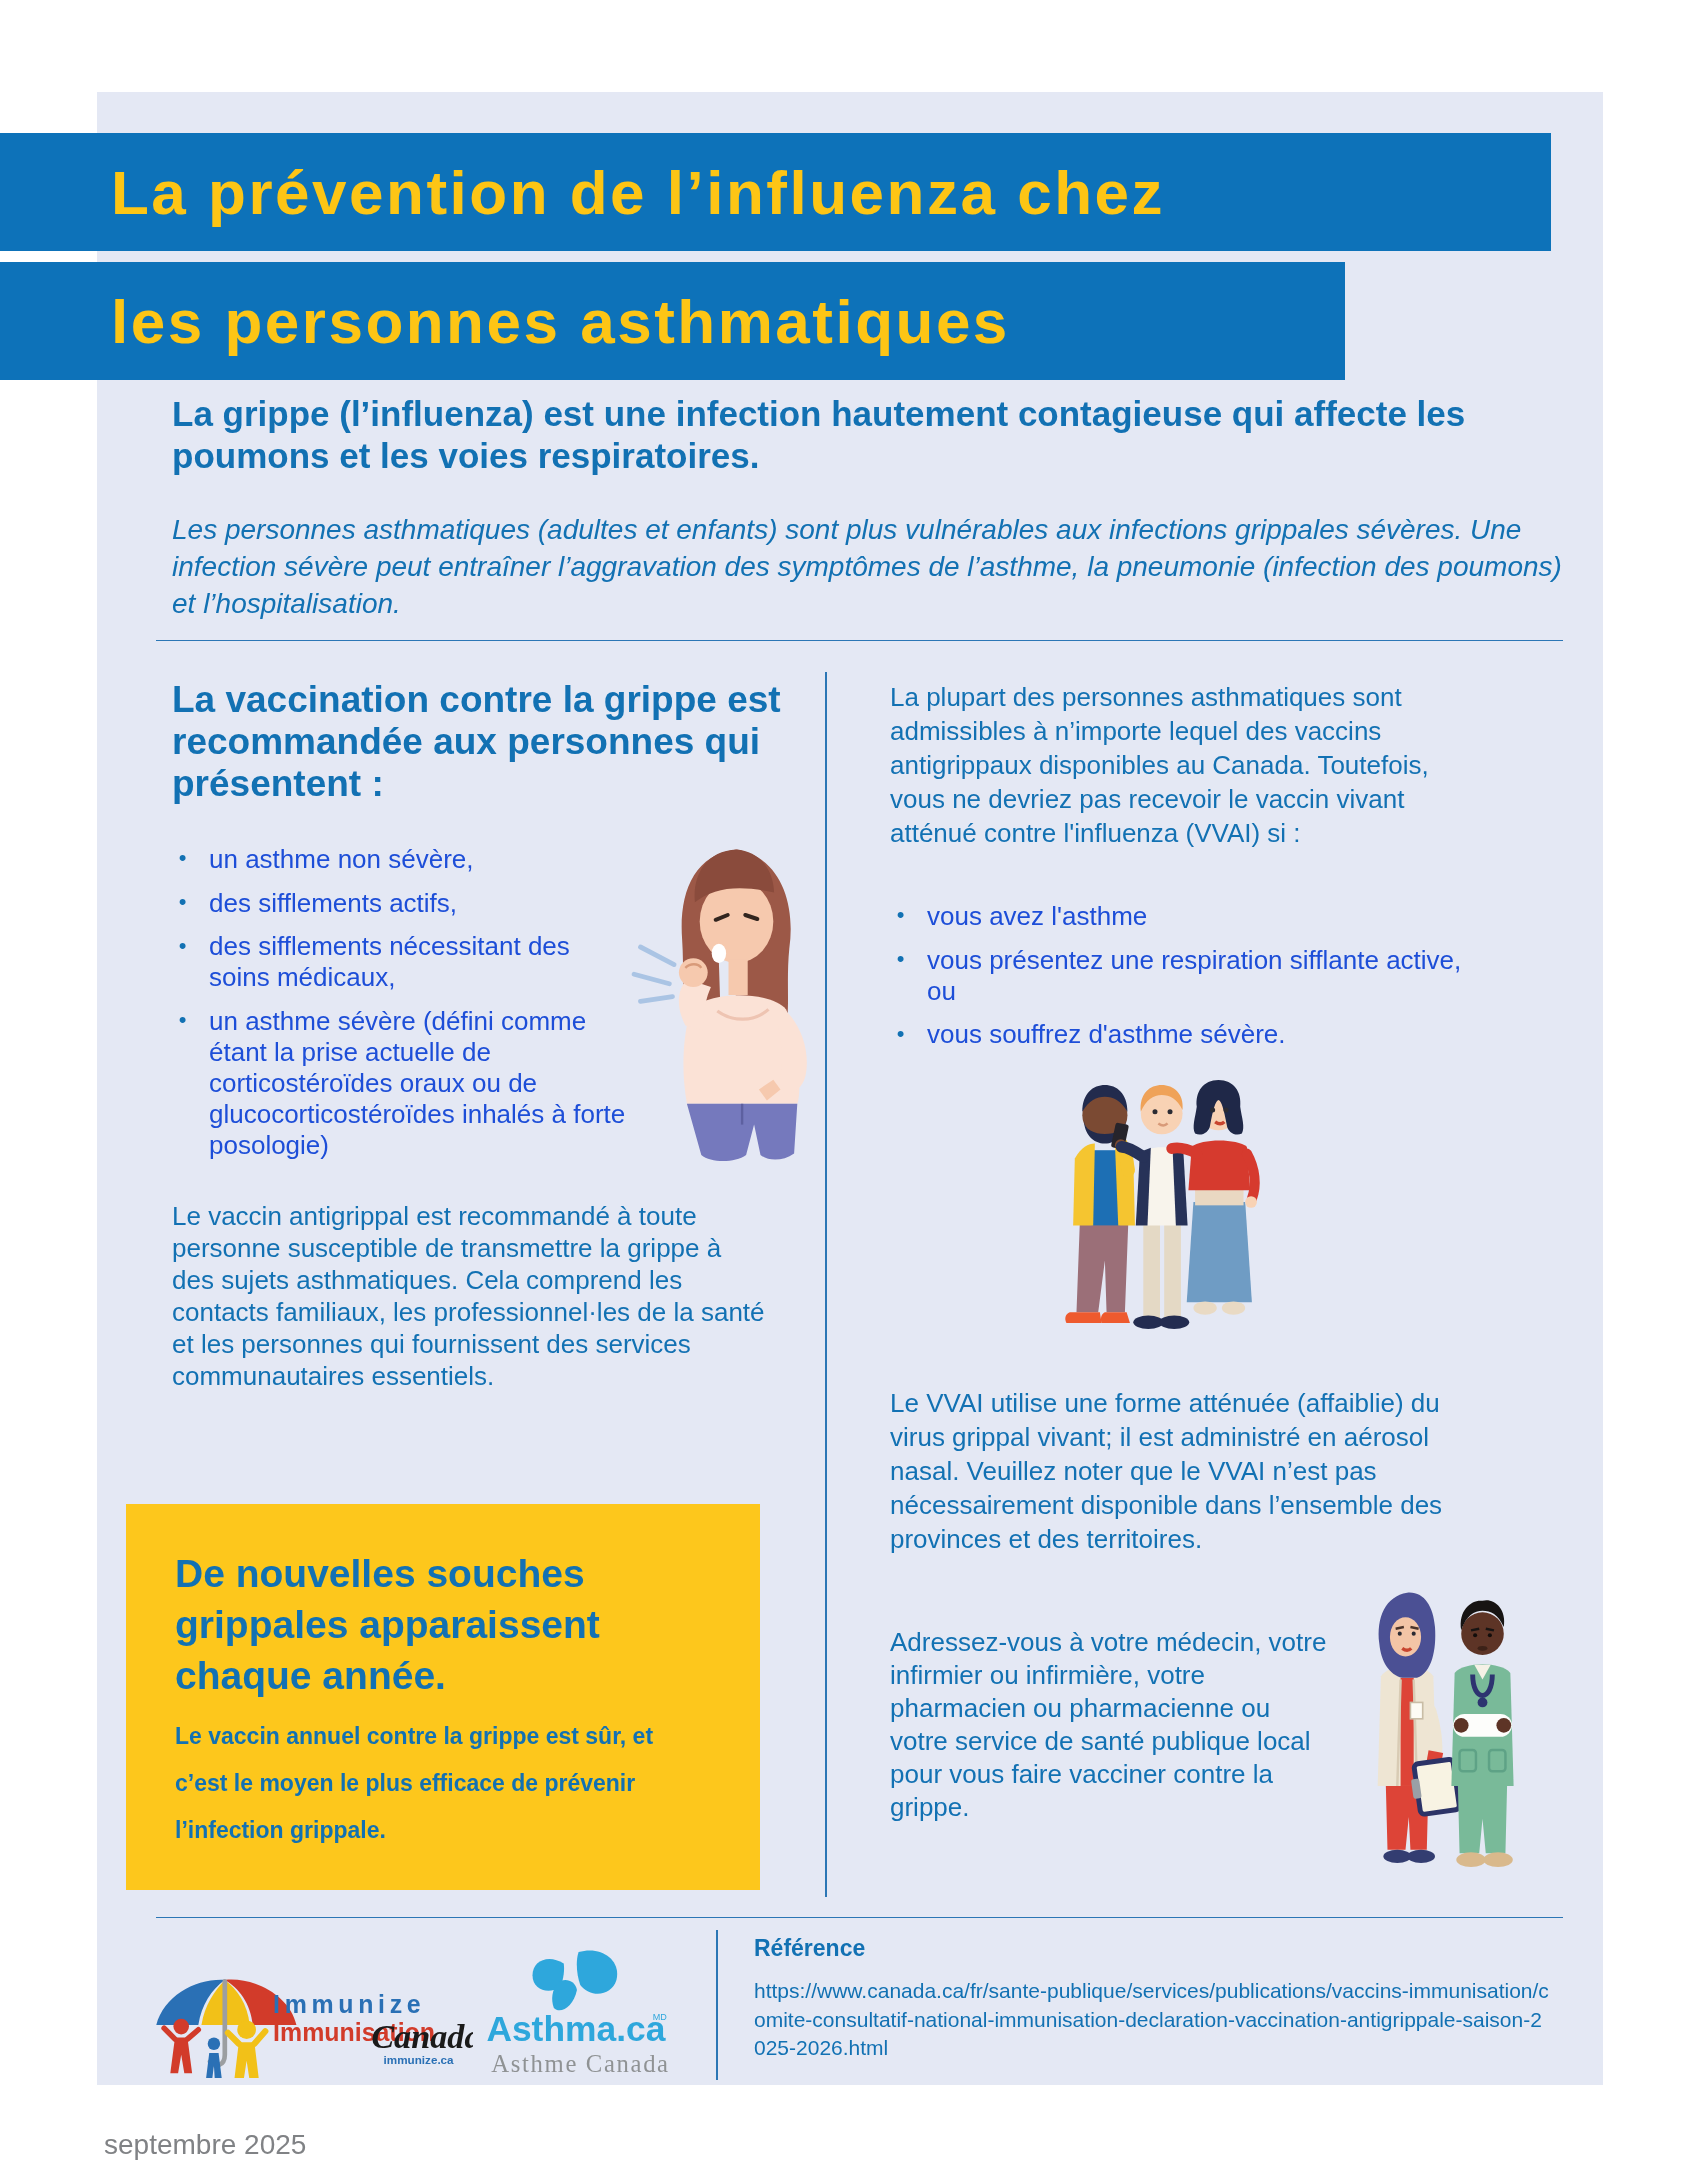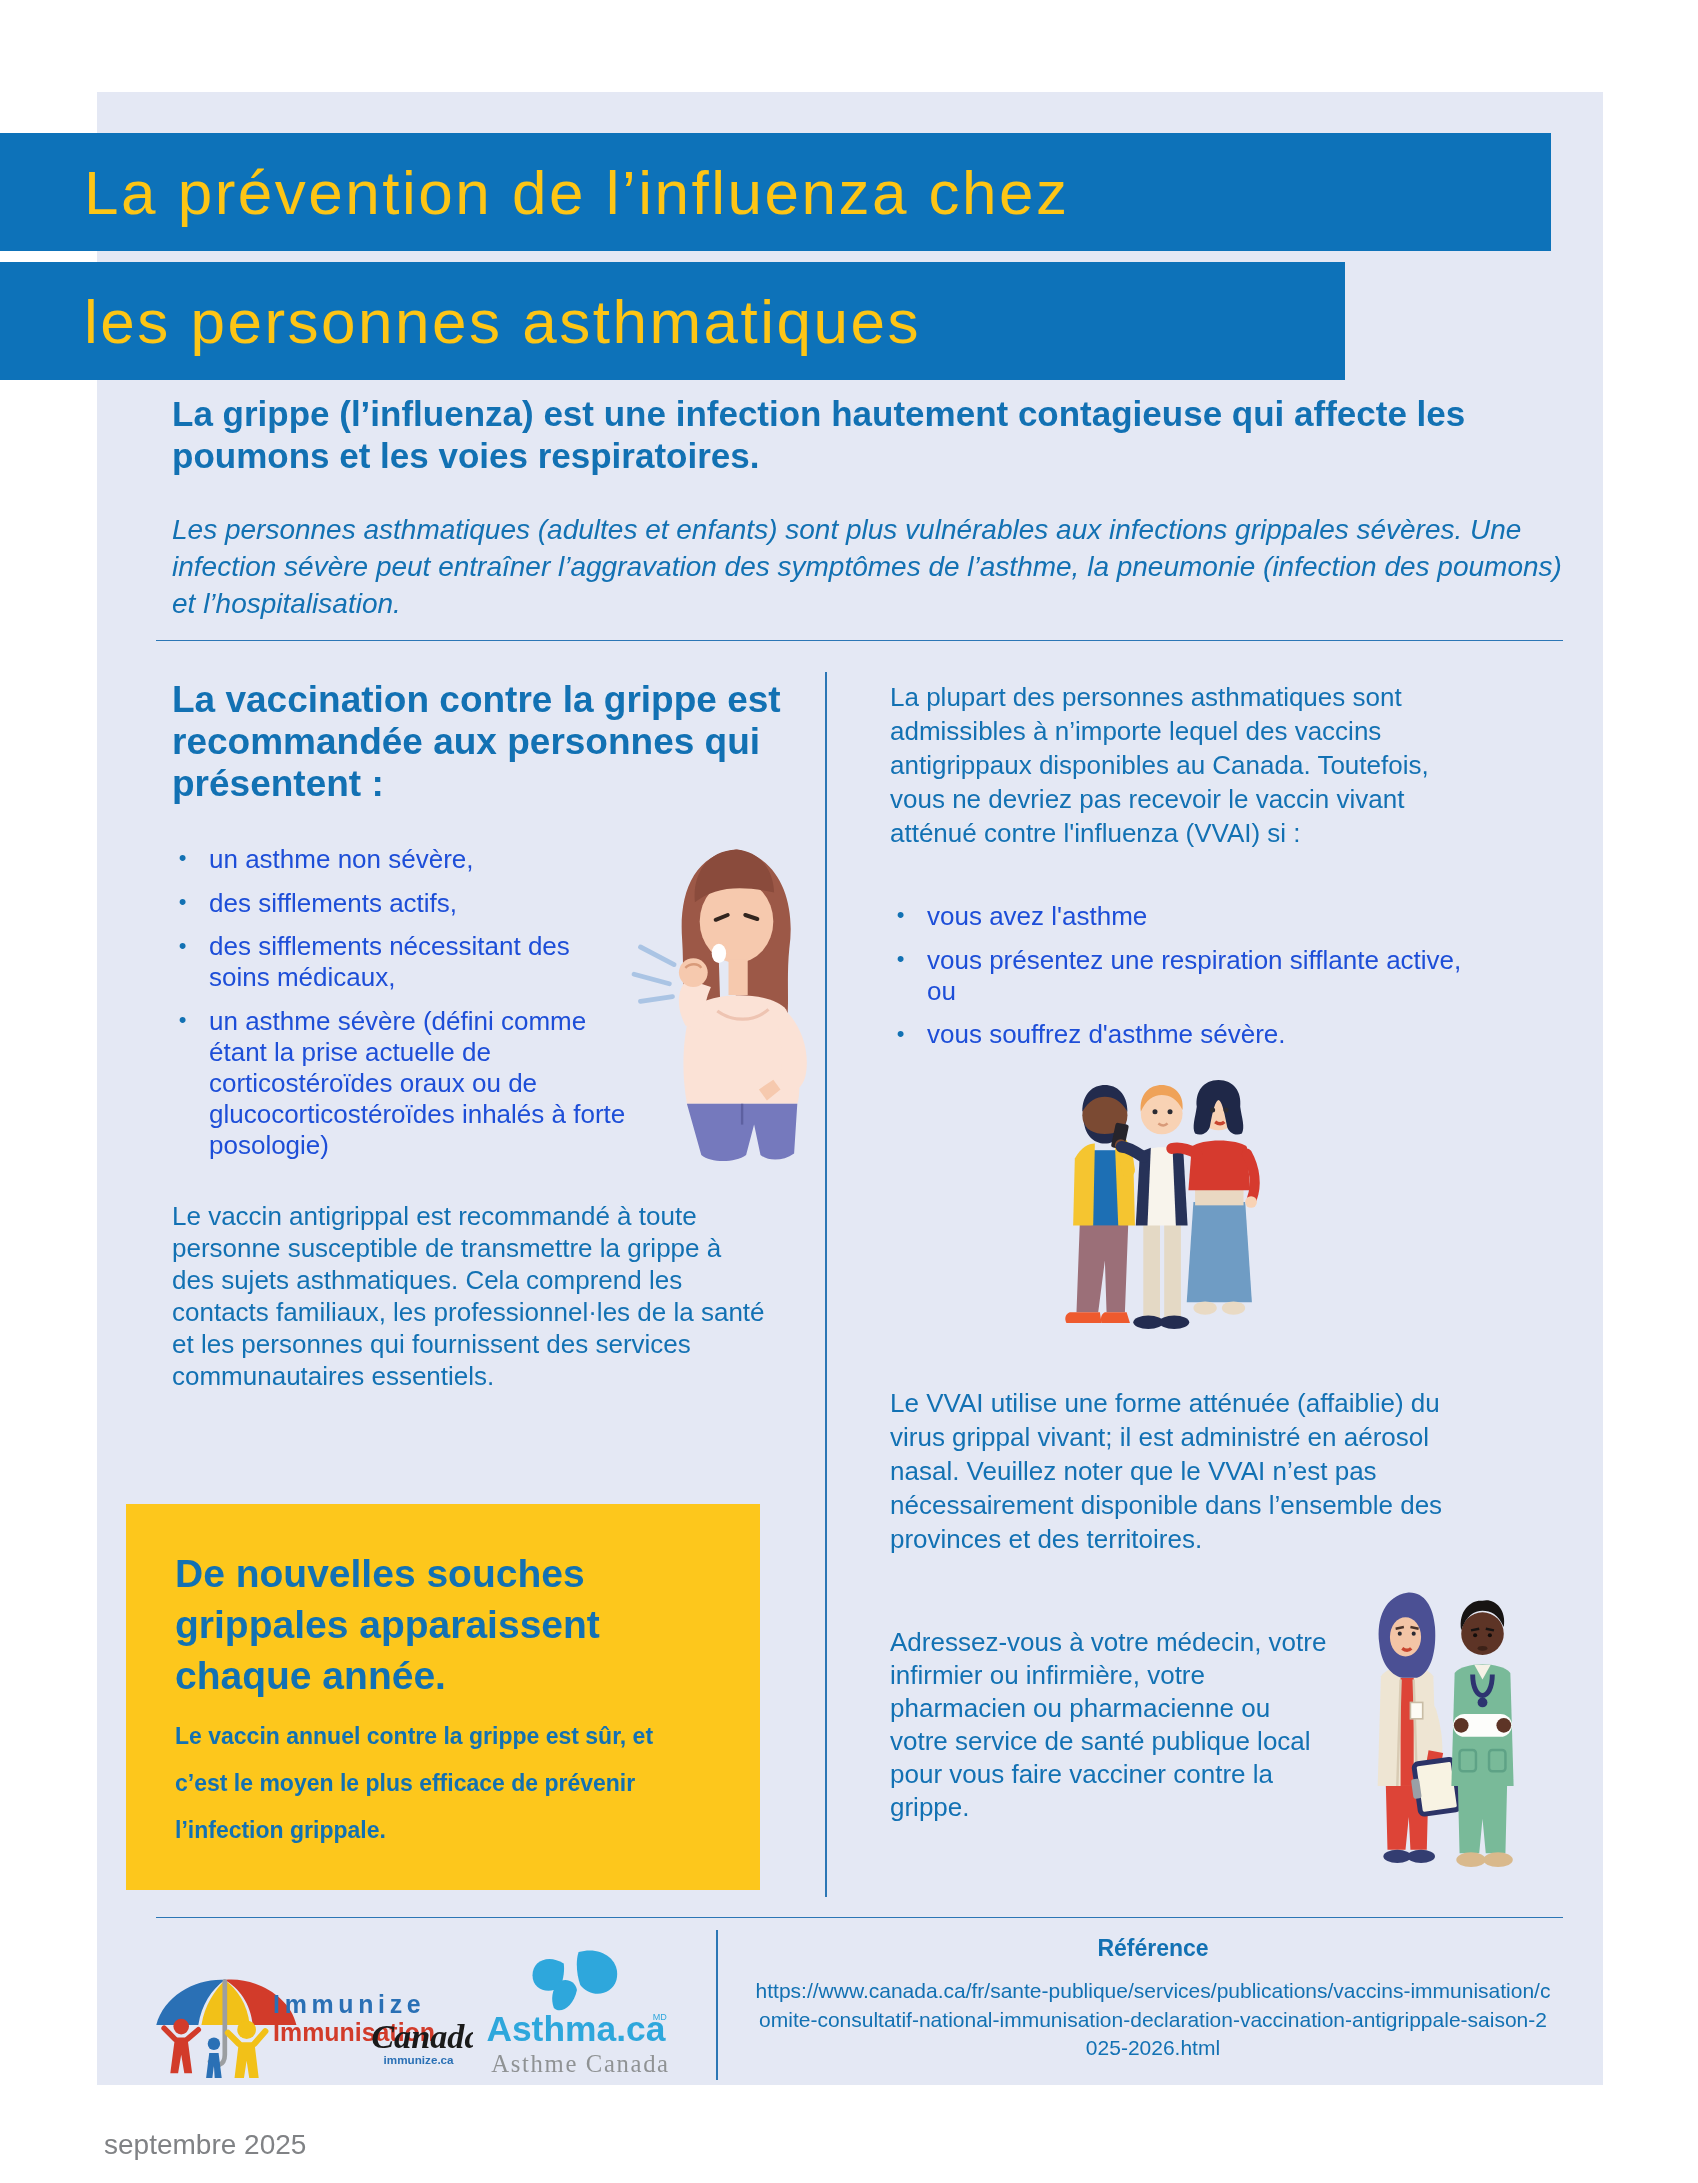--- a/index.html
+++ b/index.html
@@ -5,21 +5,21 @@
   html,body{margin:0;padding:0;background:#ffffff;}
   .page{
     position:relative;width:1699px;height:2183px;background:#ffffff;overflow:hidden;
     font-family:"Liberation Sans", sans-serif;
   }
   .panel{position:absolute;left:97px;top:92px;width:1506px;height:1993px;background:#e4e8f4;}
   .banner{position:absolute;left:0;background:#0d72b9;display:flex;align-items:center;}
   .banner-1{top:133px;width:1551px;height:118px;}
   .banner-2{top:262px;width:1345px;height:118px;}
   .banner .t{
-    padding-left:84px;color:#fdc515;font-weight:normal;font-size:62px;letter-spacing:2.5px;
+    padding-left:111px;color:#fdc515;font-weight:bold;font-size:62px;letter-spacing:2.5px;
     white-space:nowrap;
   }
   .subtitle{
     position:absolute;left:172px;top:393px;width:1310px;
     color:#1271b3;font-weight:bold;font-size:35px;line-height:42px;
   }
   .intro-body{
     position:absolute;left:172px;top:511px;width:1403px;
     color:#1271b3;font-size:28px;line-height:37px;font-style:italic;
   }
@@ -50,21 +50,21 @@
     box-sizing:border-box;padding:44px 49px;
   }
   .highlight-heading{color:#1271b3;font-weight:bold;font-size:39px;line-height:51px;margin:0 0 11.8px 0;}
   .highlight-body{color:#1271b3;font-weight:bold;font-size:23px;line-height:47px;margin:0;}
   .illu{position:absolute;}
   .illu-woman{left:616px;top:827px;}
   .illu-trio{left:1046px;top:1060px;}
   .illu-duo{left:1358px;top:1579px;}
   .logo-immunize{position:absolute;left:137px;top:1969px;}
   .logo-asthma{position:absolute;left:465px;top:1947px;}
-  .reference{position:absolute;left:754px;top:1935px;width:798px;color:#1271b3;text-align:center;}
+  .reference{position:absolute;left:754px;top:1935px;width:798px;color:#1271b3;}
   .reference .label{font-weight:bold;font-size:23px;margin:0 0 15px 0;}
   .reference .citation{font-size:21px;line-height:28.6px;margin:0 0 30px 0;}
   .reference .url{font-size:21px;line-height:28.6px;margin:0;word-break:break-all;color:#1271b3;text-decoration:none;display:block;}
   .date{position:absolute;left:104px;top:2129px;color:#808285;font-size:28px;}
 </style>
 </head>
 <body>
 
 <div class="page">
 

